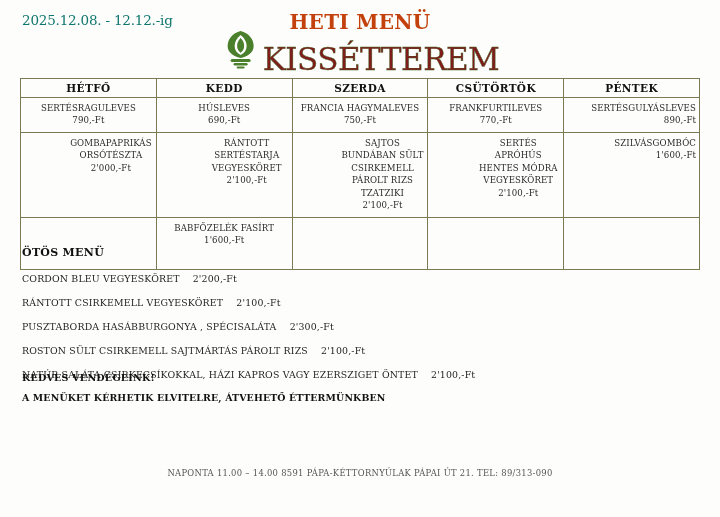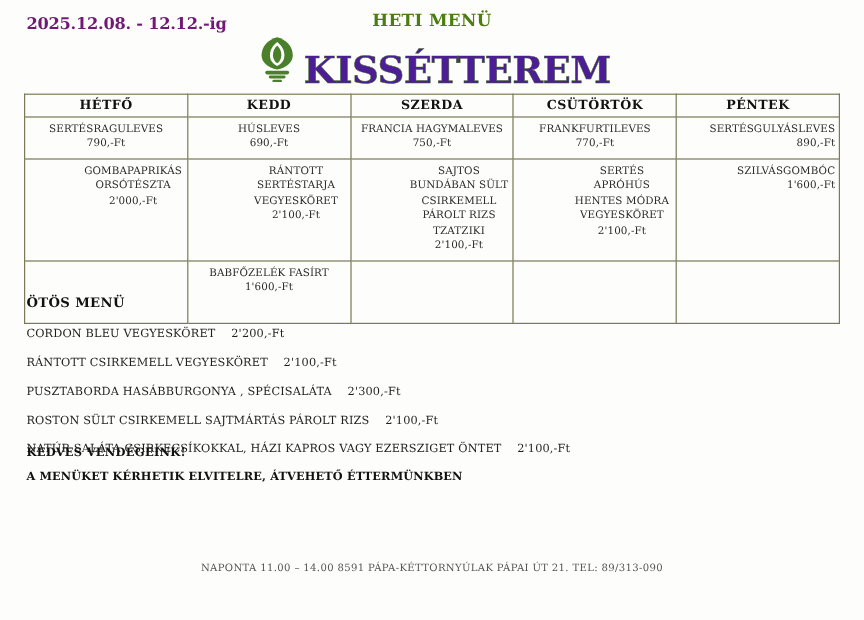--- a/index.html
+++ b/index.html
@@ -26,58 +26,58 @@
   
   .header-row {
     position: relative;
     height: 72px;
   }
   .date-range {
     position: absolute;
     left: 22px;
     top: 12px;
     font-family: "DejaVu Serif", serif;
-    font-weight: bold;
+    font-weight: normal;
     font-size: 13.5px;
     letter-spacing: -0.2px;
-    color: #701a75;
+    color: #0f766e;
   }
   .heti-menu {
     position: absolute;
     left: 0;
     right: 0;
     top: 10px;
     text-align: center;
     font-family: "DejaVu Serif", serif;
     font-weight: bold;
-    font-size: 14px;
+    font-size: 20px;
     letter-spacing: 0.3px;
-    color: #4d7c0f;
+    color: #c2410c;
   }
   .logo-block {
     position: absolute;
     left: 50%;
     transform: translateX(-50%);
     top: 24px;
     display: flex;
     align-items: center;
     gap: 2px;
   }
   .logo-mark {
     width: 40px;
     height: 42px;
     position: relative;
     flex: 0 0 auto;
   }
   .logo-name {
     font-family: "DejaVu Serif", serif;
-    font-weight: bold;
+    font-weight: normal;
     font-size: 31px;
     letter-spacing: -0.5px;
-    color: #4c1d95;
+    color: #7f1d1d;
     line-height: 1;
     margin-top: 20px;
     -webkit-text-stroke: 0.4px #3d6b23;
   }
 
   
   .menu-table {
     position: absolute;
     left: 20px;
     top: 78px;

